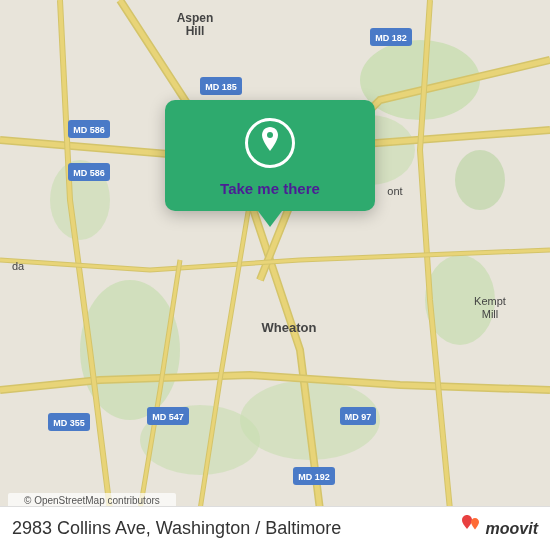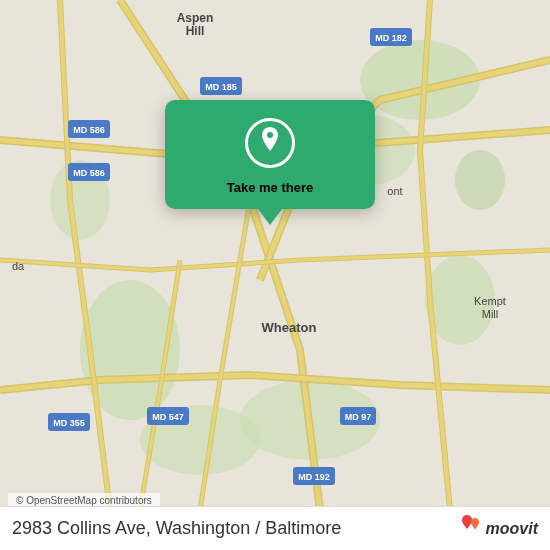--- a/index.html
+++ b/index.html
@@ -55,22 +55,22 @@
       background: transparent;
     }
 
     #popup-pin-icon {
       color: white;
       font-size: 22px;
       line-height: 1;
     }
 
     #popup-label {
-      color: #000000;
-      font-size: 13px;
+      color: #4c1d95;
+      font-size: 15px;
       font-weight: bold;
       text-align: center;
     }
 
     
     #popup-card::after {
       content: '';
       position: absolute;
       bottom: -16px;
       left: 50%;
@@ -117,21 +117,21 @@
     }
 
     
     #copyright {
       position: absolute;
       bottom: 42px;
       left: 8px;
       font-size: 10px;
       color: #555;
       background: rgba(255,255,255,0.7);
-      padding: 2px 8px;
+      padding: 2px 16px;
       border-radius: 2px;
     }
   </style>
 </head>
 <body>
 
 <div id="map-container">
 
   <svg id="map-svg" xmlns="http://www.w3.org/2000/svg">
 

